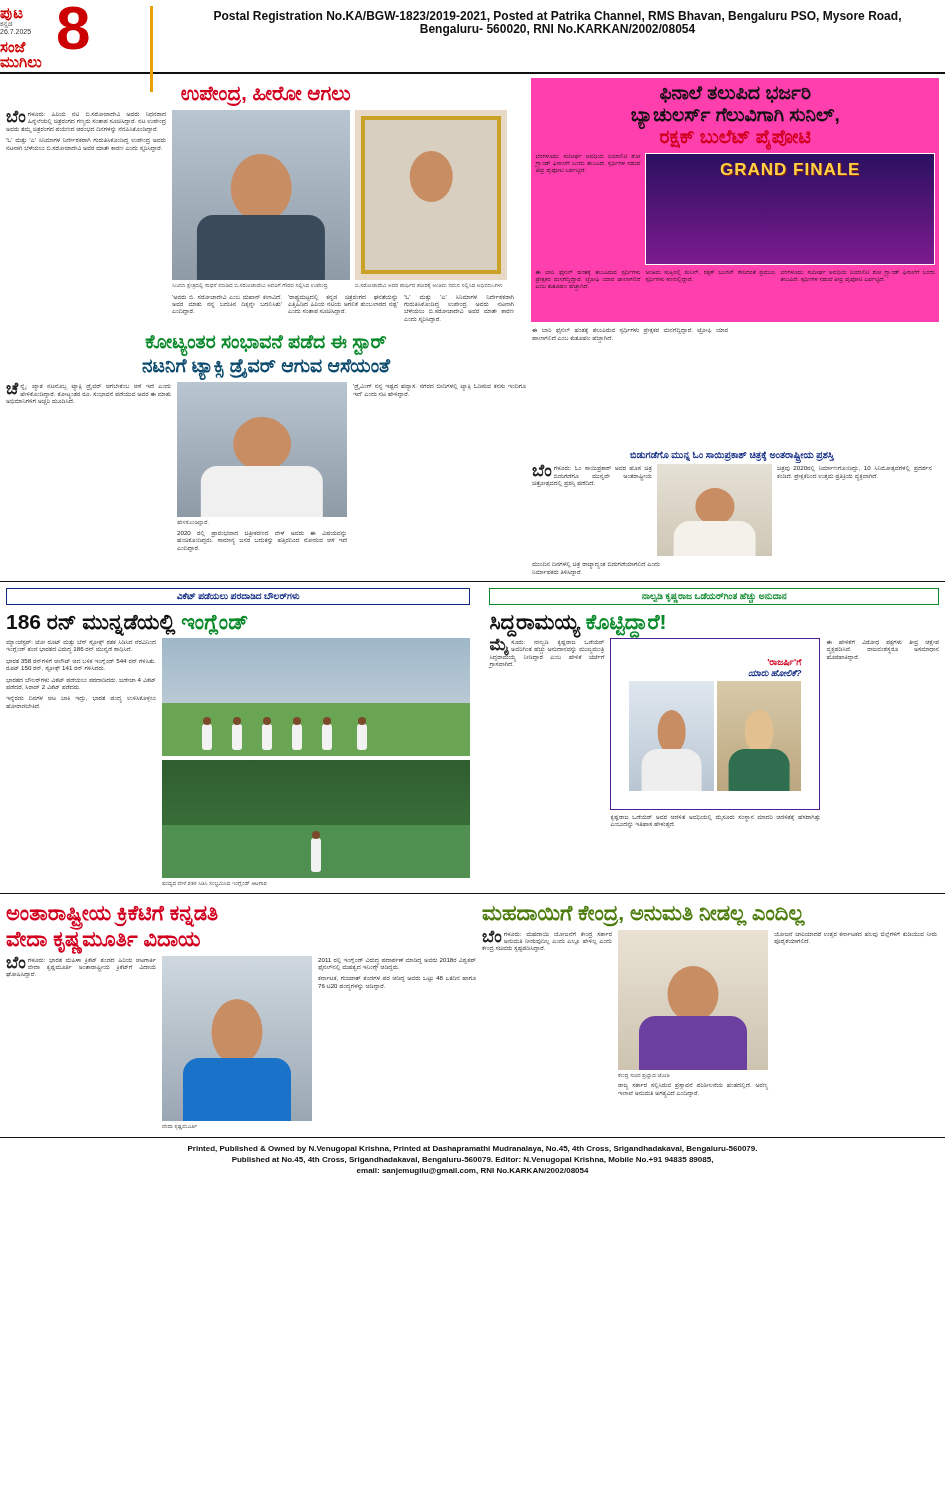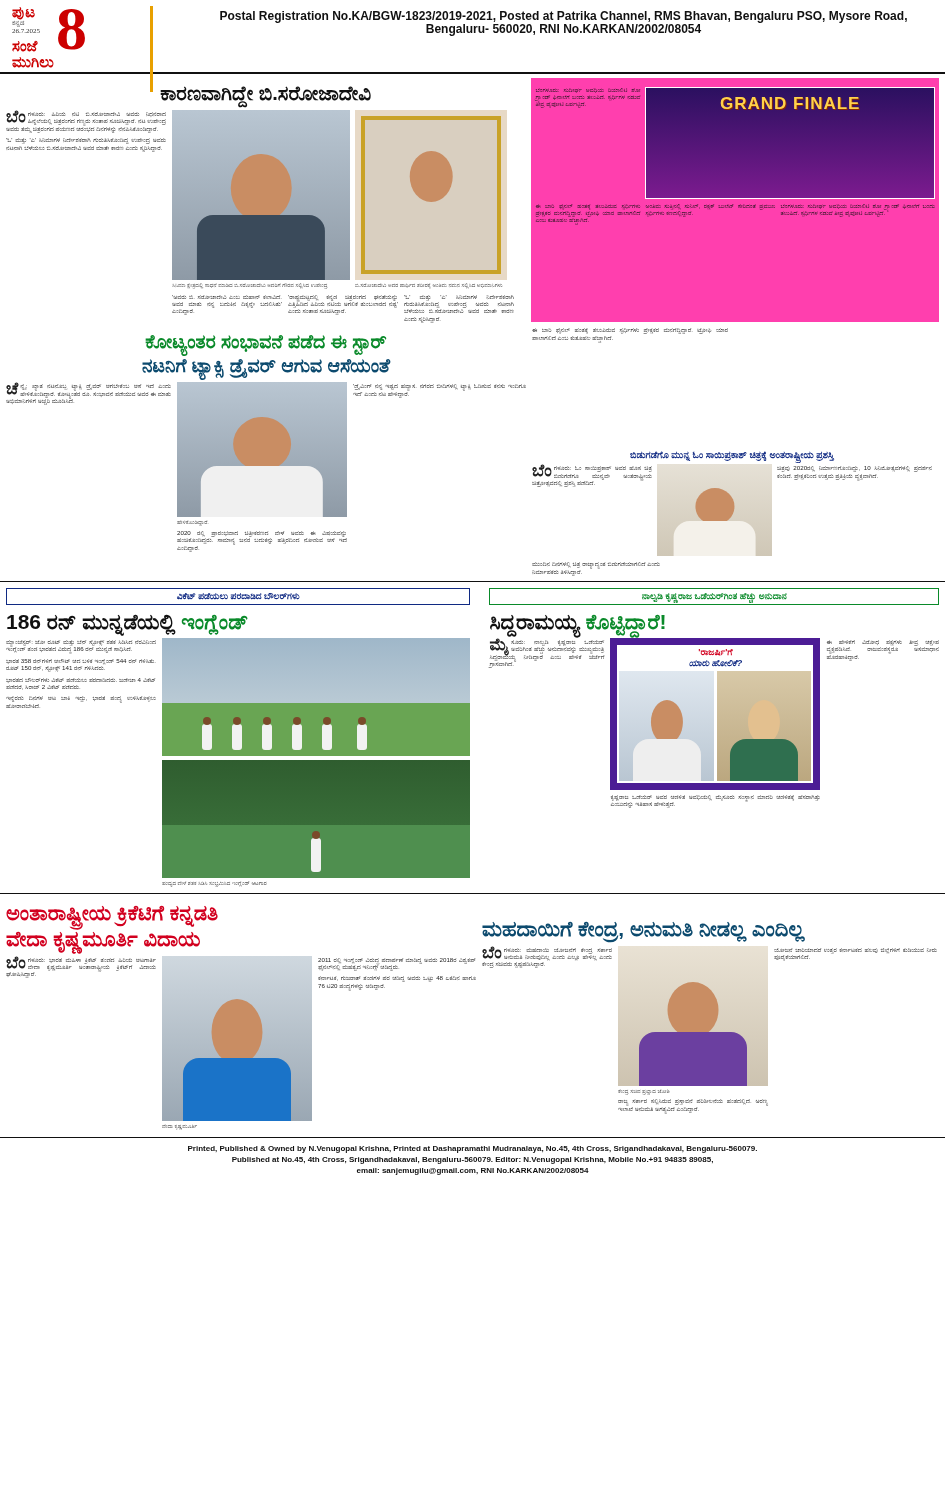--- a/index.html
+++ b/index.html
@@ -1,21 +1,21 @@
 <!DOCTYPE html>
 <html><head>
 <meta charset="utf-8">
 <style>
   html,body{margin:0;padding:0;background:#fff;}
   body{width:945px;font-family:"Liberation Sans",sans-serif;color:#111;}
   .page{width:945px;min-height:1491px;position:relative;background:#fff;}
 
   
   .masthead{display:flex;align-items:flex-start;border-bottom:2px solid #111;padding:4px 0 2px 0;}
-  .mh-left{width:170px;position:relative;padding-left:12px;font-family:Liberation Serif, serif;}
+  .mh-left{width:170px;position:relative;padding-left:0;}
   .mh-puta{color:#c00; font-weight:bold;font-size:15px;letter-spacing:1px;}
   .mh-kannada{font-size:7px;color:#333;margin-top:-2px;}
   .mh-date{font-size:7px;color:#333;}
   .mh-big{position:absolute;left:56px;top:-2px;font-size:62px;font-weight:bold;color:#c00;line-height:52px;}
   .mh-sanje{font-size:15px;color:#c00;font-weight:bold;line-height:15px;margin-top:4px;}
   .mh-mugilu{font-size:15px;color:#c00;font-weight:bold;line-height:16px;}
   .mh-rule{position:absolute;left:150px;top:2px;width:3px;height:86px;background:#e8a000;}
   .mh-right{flex:1;text-align:center;font-size:12px;font-weight:bold;padding-top:6px;line-height:13px;}
   .body-text{font-size:6.2px;line-height:7.4px;text-align:justify;color:#222;}
   .body-text p{margin:0 0 4px 0;}
@@ -100,21 +100,21 @@
     <div class="mh-right">
       <div>Postal Registration No.KA/BGW-1823/2019-2021, Posted at Patrika Channel, RMS Bhavan, Bengaluru PSO, Mysore Road,</div>
       <div>Bengaluru- 560020, RNI No.KARKAN/2002/08054</div>
     </div>
   </div>
 
   <div class="top-wrap">
 
     <div class="topleft">
       <div class="t1-head">
-        <div class="l2">ಕಾರಣವಾಗಿದ್ದೇ ಬಿ.ಸರೋಜಾದೇವಿ</div>
+        <div>ಉಪೇಂದ್ರ, ಹೀರೋ ಆಗಲು</div>
       </div>
       <div class="t1-grid">
         <div class="t1-text body-text dropcap">
           <p>ಬೆಂಗಳೂರು: ಹಿರಿಯ ನಟಿ ಬಿ.ಸರೋಜಾದೇವಿ ಅವರು ನಿಧನರಾದ ಹಿನ್ನೆಲೆಯಲ್ಲಿ ಚಿತ್ರರಂಗದ ಗಣ್ಯರು ಸಂತಾಪ ಸೂಚಿಸಿದ್ದಾರೆ. ನಟ ಉಪೇಂದ್ರ ಅವರು ತಮ್ಮ ಚಿತ್ರರಂಗದ ಪಯಣದ ಆರಂಭದ ದಿನಗಳನ್ನು ನೆನಪಿಸಿಕೊಂಡಿದ್ದಾರೆ.</p>
           <p>'ಓ' ಮತ್ತು 'ಎ' ಸಿನಿಮಾಗಳ ನಿರ್ದೇಶಕರಾಗಿ ಗುರುತಿಸಿಕೊಂಡಿದ್ದ ಉಪೇಂದ್ರ ಅವರು ನಟನಾಗಿ ಬೆಳೆಯಲು ಬಿ.ಸರೋಜಾದೇವಿ ಅವರ ಮಾತೇ ಕಾರಣ ಎಂದು ಸ್ಮರಿಸಿದ್ದಾರೆ.</p>
         </div>
         <div class="t1-photos">
           <div class="ph-row">
             <div class="photo" style="width:178px;height:170px;">
               <div class="portrait"></div>
@@ -133,20 +133,25 @@
           <div class="body-text" style="display:flex;gap:6px;margin-top:4px;">
             <div style="width:110px;">'ಅವರು ಬಿ. ಸರೋಜಾದೇವಿ ಎಂಬ ಮಹಾನ್ ಕಲಾವಿದೆ. ಅವರ ಮಾತು ನನ್ನ ಬದುಕಿನ ದಿಕ್ಕನ್ನೇ ಬದಲಿಸಿತು' ಎಂದಿದ್ದಾರೆ.</div>
             <div style="width:110px;">'ರಾಷ್ಟ್ರಮಟ್ಟದಲ್ಲಿ ಕನ್ನಡ ಚಿತ್ರರಂಗದ ಘನತೆಯನ್ನು ಎತ್ತಿಹಿಡಿದ ಹಿರಿಯ ನಟಿಯ ಅಗಲಿಕೆ ತುಂಬಲಾರದ ನಷ್ಟ' ಎಂದು ಸಂತಾಪ ಸೂಚಿಸಿದ್ದಾರೆ.</div>
             <div style="width:110px;">'ಓ' ಮತ್ತು 'ಎ' ಸಿನಿಮಾಗಳ ನಿರ್ದೇಶಕರಾಗಿ ಗುರುತಿಸಿಕೊಂಡಿದ್ದ ಉಪೇಂದ್ರ ಅವರು ನಟನಾಗಿ ಬೆಳೆಯಲು ಬಿ.ಸರೋಜಾದೇವಿ ಅವರ ಮಾತೇ ಕಾರಣ ಎಂದು ಸ್ಮರಿಸಿದ್ದಾರೆ.</div>
           </div>
         </div>
       </div>
     </div>
 
     <div class="topright">
+      <div class="pink-h1">
+        <div>ಫಿನಾಲೆ ತಲುಪಿದ ಭರ್ಜರಿ</div>
+        <div>ಬ್ಯಾಚುಲರ್ಸ್ ಗೆಲುವಿಗಾಗಿ ಸುನಿಲ್,</div>
+        <div class="red">ರಕ್ಷಕ್ ಬುಲೆಟ್ ಪೈಪೋಟಿ</div>
+      </div>
       <div style="display:flex;gap:5px;margin-top:5px;">
         <div style="width:105px;" class="pink-body">ಬೆಂಗಳೂರು: ಸುದೀರ್ಘ ಅವಧಿಯ ರಿಯಾಲಿಟಿ ಶೋ ಗ್ರ್ಯಾಂಡ್ ಫಿನಾಲೆಗೆ ಬಂದು ತಲುಪಿದೆ. ಸ್ಪರ್ಧಿಗಳ ನಡುವೆ ತೀವ್ರ ಪೈಪೋಟಿ ಏರ್ಪಟ್ಟಿದೆ.</div>
         <div style="flex:1;">
           <div class="gf">
             <div class="gf-title">GRAND FINALE</div>
           </div>
         </div>
       </div>
       <div style="display:flex;gap:5px;margin-top:4px;">
         <div style="width:105px;" class="pink-body">ಈ ಬಾರಿ ಫೈನಲ್ ಹಂತಕ್ಕೆ ತಲುಪಿರುವ ಸ್ಪರ್ಧಿಗಳು ಪ್ರೇಕ್ಷಕರ ಮನಗೆದ್ದಿದ್ದಾರೆ. ಟ್ರೋಫಿ ಯಾರ ಪಾಲಾಗಲಿದೆ ಎಂಬ ಕುತೂಹಲ ಹೆಚ್ಚಾಗಿದೆ.</div>
@@ -248,21 +253,21 @@
 
     <div class="b3-right">
       <div class="ribbon green">ನಾಲ್ವಡಿ ಕೃಷ್ಣರಾಜ ಒಡೆಯರ್‌ಗಿಂತ ಹೆಚ್ಚು ಅನುದಾನ</div>
       <div class="b3-head">
         <span class="blk">ಸಿದ್ದರಾಮಯ್ಯ</span>
         <span class="grn">ಕೊಟ್ಟಿದ್ದಾರೆ!</span>
       </div>
       <div style="display:flex;gap:6px;">
         <div style="width:115px;" class="body-text dropcap">ಮೈಸೂರು: ನಾಲ್ವಡಿ ಕೃಷ್ಣರಾಜ ಒಡೆಯರ್ ಅವರಿಗಿಂತ ಹೆಚ್ಚು ಅನುದಾನವನ್ನು ಮುಖ್ಯಮಂತ್ರಿ ಸಿದ್ದರಾಮಯ್ಯ ನೀಡಿದ್ದಾರೆ ಎಂಬ ಹೇಳಿಕೆ ಚರ್ಚೆಗೆ ಗ್ರಾಸವಾಗಿದೆ.</div>
         <div style="width:210px;">
-          <div style="border:7px solid #4c1d95;padding:2px;text-align:center;">
+          <div style="border:1px solid #4c1d95;padding:18px;text-align:right;">
             <div style="font-size:9px;font-weight:bold;color:#d2001f;">'ರಾಜರ್ಷಿ'ಗೆ</div>
             <div style="font-size:9px;font-weight:bold;color:#102a83;font-style:italic;">ಯಾರು ಹೋಲಿಕೆ?</div>
             <div style="display:flex;gap:3px;margin-top:2px;">
               <div class="photo" style="flex:1;height:110px;">
                 <div class="portrait" style="background:linear-gradient(#dfe7ef,#b9c6d2);"></div>
                   <div class="face"></div>
                   <div class="torso" style="background:#eee;"></div>
               </div>
               <div class="photo" style="flex:1;height:110px;">
                 <div class="portrait" style="background:linear-gradient(#d8c9a8,#bba77f);"></div>
@@ -295,21 +300,21 @@
           <div class="cap">ವೇದಾ ಕೃಷ್ಣಮೂರ್ತಿ</div>
         </div>
         <div style="flex:1;" class="body-text">
           <p>2011 ರಲ್ಲಿ ಇಂಗ್ಲೆಂಡ್ ವಿರುದ್ಧ ಪದಾರ್ಪಣೆ ಮಾಡಿದ್ದ ಅವರು 2018ರ ವಿಶ್ವಕಪ್ ಫೈನಲ್‌ನಲ್ಲಿ ಮಹತ್ವದ ಇನಿಂಗ್ಸ್ ಆಡಿದ್ದರು.</p>
           <p>ಕರ್ನಾಟಕ, ಗುಜರಾತ್ ತಂಡಗಳ ಪರ ಆಡಿದ್ದ ಅವರು ಒಟ್ಟು 48 ಏಕದಿನ ಹಾಗೂ 76 ಟಿ20 ಪಂದ್ಯಗಳನ್ನು ಆಡಿದ್ದಾರೆ.</p>
         </div>
       </div>
     </div>
 
     <div class="b4-right">
-      <div class="b4-head" style="color:#0c4a6e;margin-top:16px;">ಮಹದಾಯಿಗೆ ಕೇಂದ್ರ, ಅನುಮತಿ ನೀಡಲ್ಲ ಎಂದಿಲ್ಲ</div>
+      <div class="b4-head" style="color:#4d7c0f;">ಮಹದಾಯಿಗೆ ಕೇಂದ್ರ, ಅನುಮತಿ ನೀಡಲ್ಲ ಎಂದಿಲ್ಲ</div>
       <div style="display:flex;gap:6px;margin-top:4px;">
         <div style="width:130px;" class="body-text dropcap">ಬೆಂಗಳೂರು: ಮಹದಾಯಿ ಯೋಜನೆಗೆ ಕೇಂದ್ರ ಸರ್ಕಾರ ಅನುಮತಿ ನೀಡುವುದಿಲ್ಲ ಎಂದು ಎಲ್ಲೂ ಹೇಳಿಲ್ಲ ಎಂದು ಕೇಂದ್ರ ಸಚಿವರು ಸ್ಪಷ್ಟಪಡಿಸಿದ್ದಾರೆ.</div>
         <div style="width:150px;">
           <div class="photo" style="height:140px;">
             <div class="portrait" style="background:linear-gradient(#e9e2d4,#cdc3b0);"></div>
               <div class="face"></div>
               <div class="torso" style="background:#6b3fa0;"></div>
           </div>
           <div class="cap">ಕೇಂದ್ರ ಸಚಿವ ಪ್ರಲ್ಹಾದ ಜೋಶಿ</div>
           <div class="body-text" style="margin-top:3px;">ರಾಜ್ಯ ಸರ್ಕಾರ ಸಲ್ಲಿಸಿರುವ ಪ್ರಸ್ತಾವನೆ ಪರಿಶೀಲನೆಯ ಹಂತದಲ್ಲಿದೆ. ಅರಣ್ಯ ಇಲಾಖೆ ಅನುಮತಿ ಅಗತ್ಯವಿದೆ ಎಂದಿದ್ದಾರೆ.</div>

